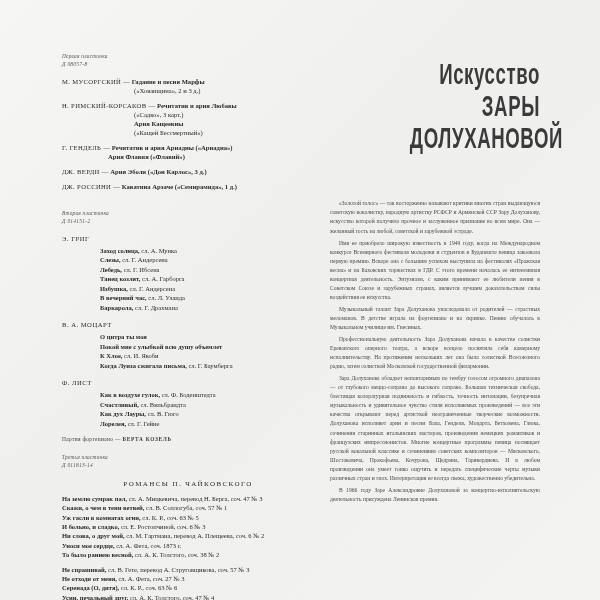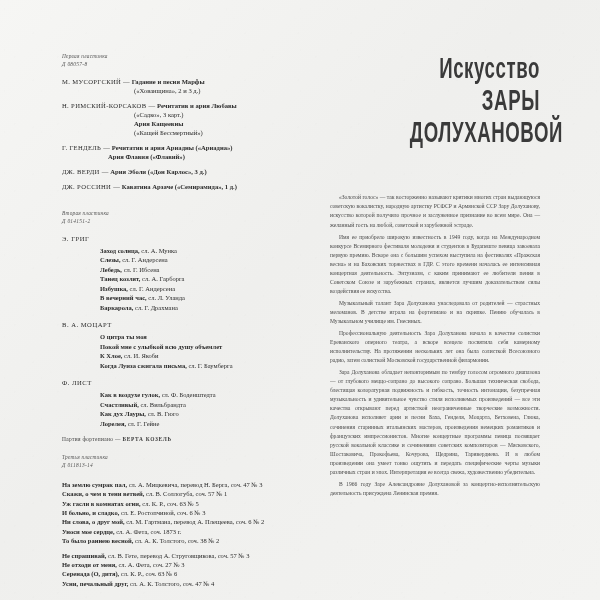--- a/index.html
+++ b/index.html
@@ -97,21 +97,21 @@
     font-size:6.5px;
     line-height:1.45;
   }
   .rom-list .t{font-weight:bold;}
   .rom-item{margin-bottom:0;}
   .rom-gap{height:5px;}
 
   
   .right-col{
     position:absolute;
-    left:330px;top:52px;
+    left:330px;top:58px;
     width:210px;
   }
   .title{
     text-align:right;
     font-family:"Liberation Sans", sans-serif;
     font-weight:bold;
     color:#3a3a3a;
     line-height:1.06;
     transform:scaleX(.62);
     transform-origin:right center;
@@ -218,20 +218,21 @@
     </div>
 
     <div class="block-gap"></div>
 
     <div>
       <div class="disc-head">
         <div class="disc-label">Третья пластинка</div>
         <div class="disc-cat">Д 011813-14</div>
       </div>
 
+      <div class="romances-title">РОМАНСЫ П. ЧАЙКОВСКОГО</div>
 
       <div class="rom-list">
         <div class="rom-item"><span class="t">На землю сумрак пал,</span> <span>сл. А. Мицкевича, перевод Н. Бер­га, соч. 47 № 3</span></div>
         <div class="rom-item"><span class="t">Скажи, о чем в тени ветвей,</span> <span>сл. В. Соллогуба, соч. 57 № 1</span></div>
         <div class="rom-item"><span class="t">Уж гасли в комнатах огни,</span> <span>сл. К. Р., соч. 63 № 5</span></div>
         <div class="rom-item"><span class="t">И больно, и сладко,</span> <span>сл. Е. Ростопчиной, соч. 6 № 3</span></div>
         <div class="rom-item"><span class="t">Ни слова, о друг мой,</span> <span>сл. М. Гартмана, перевод А. Пле­щеева, соч. 6 № 2</span></div>
         <div class="rom-item"><span class="t">Уноси мое сердце,</span> <span>сл. А. Фета, соч. 1873 г.</span></div>
         <div class="rom-item"><span class="t">То было раннею весной,</span> <span>сл. А. К. Толстого, соч. 38 № 2</span></div>
       </div>

